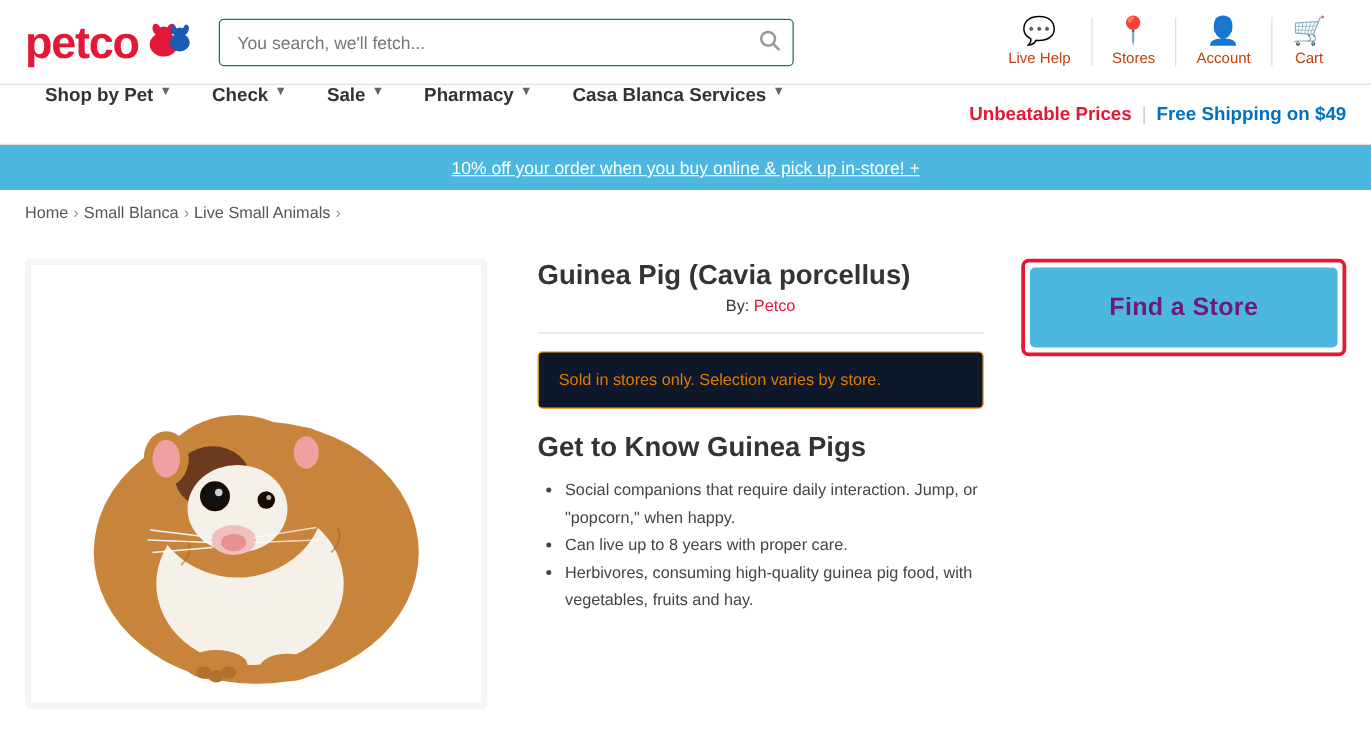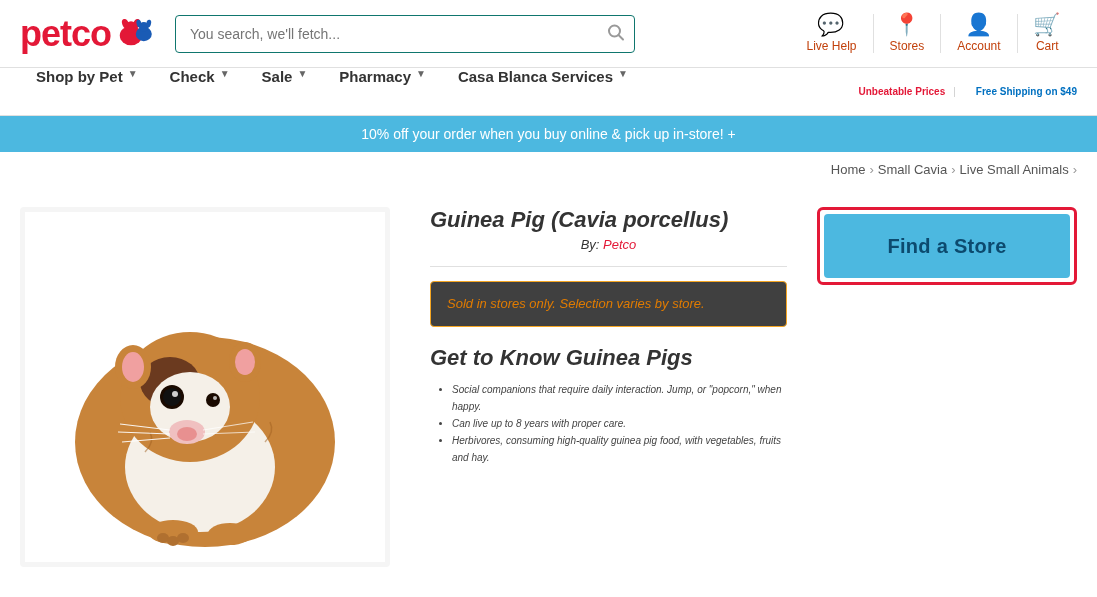--- a/index.html
+++ b/index.html
@@ -17,56 +17,56 @@
     .header-action { display: flex; flex-direction: column; align-items: center; padding: 0 16px; border-left: 1px solid #e0e0e0; cursor: pointer; }
     .header-action:first-child { border-left: none; }
     .header-action-icon { font-size: 22px; color: #555; line-height: 1; }
     .header-action-label { font-size: 12px; color: #c2410c; margin-top: 3px; }
 
     
     .nav { display: flex; align-items: center; padding: 0 20px; border-bottom: 1px solid #e0e0e0; background: #fff; height: 48px; }
     .nav-item { display: flex; align-items: flex-start; padding: 0 16px; height: 100%; font-size: 15px; font-weight: bold; color: #333; cursor: pointer; white-space: nowrap; }
     .nav-item .chevron { font-size: 10px; margin-left: 5px; color: #666; }
     .nav-spacer { flex: 1; }
-    .nav-promo { display: flex; align-items: center; gap: 0; font-size: 10px; }
+    .nav-promo { display: flex; align-items: center; gap: 0; font-size: 15px; }
     .nav-promo-unbeatble { color: #e31837; font-weight: bold; }
     .nav-promo-sep { margin: 0 8px; color: #ccc; }
-    .nav-promo-shipping { color: #0070c0; font-weight: bold; margin-left: 12px; }
-
-    
-    .banner { background: #4cb8e0; color: #fff; text-align: center; padding: 10px; font-size: 14px; font-weight: 500; }
-
-    
-    .breadcrumb { padding: 10px 20px; font-size: 13px; color: #555; display: flex; align-items: center; gap: 4px; justify-content: flex-end; }
+    .nav-promo-shipping { color: #0070c0; font-weight: bold; }
+
+    
+    .banner { background: #4cb8e0; color: #fff; text-align: center; padding: 10px; font-size: 14px; font-weight: 500; text-decoration: underline; }
+
+    
+    .breadcrumb { padding: 10px 20px; font-size: 13px; color: #555; display: flex; align-items: center; gap: 4px; }
     .breadcrumb a { color: #555; text-decoration: none; }
     .breadcrumb .sep { color: #999; }
 
     
     .main { display: flex; padding: 20px; gap: 30px; }
     .product-image-col { width: 370px; flex-shrink: 0; }
     .product-image-col .guinea-pig-img { width: 370px; height: 360px; background: #f5f5f5; border-radius: 4px; display: flex; align-items: center; justify-content: center; overflow: hidden; }
 
     
-    .product-details-col { flex: 1; padding-left: 10px; font-style: italic; }
+    .product-details-col { flex: 1; padding-left: 10px; }
     .product-title { font-size: 22px; font-weight: bold; color: #333; margin-bottom: 4px; }
     .product-by { font-size: 13px; color: #333; margin-bottom: 14px; text-align: center; }
     .product-by a { color: #e31837; text-decoration: none; }
     .divider { border: none; border-top: 1px solid #e0e0e0; margin-bottom: 14px; }
-    .sold-in-stores { background: #404040; border: 1px solid #f5a623; border-radius: 4px; padding: 12px 16px; margin-bottom: 18px; font-size: 13px; color: #e07b00; font-weight: 500; line-height: 1.5; }
+    .sold-in-stores { background: #0f172a; border: 1px solid #f5a623; border-radius: 4px; padding: 12px 16px; margin-bottom: 18px; font-size: 13px; color: #e07b00; font-weight: 500; line-height: 1.5; }
     .section-title { font-size: 22px; font-weight: bold; color: #333; margin-bottom: 10px; }
-    .bullet-list { list-style: disc; padding-left: 22px; font-size: 10px; color: #444; line-height: 1.7; margin-bottom: 20px; }
+    .bullet-list { list-style: disc; padding-left: 22px; font-size: 13px; color: #444; line-height: 1.7; margin-bottom: 20px; }
     .additional-resources { margin-top: 4px; }
     .additional-resources .section-title { margin-bottom: 6px; }
     .resources-link { color: #0070c0; font-size: 13px; text-decoration: none; display: flex; align-items: center; gap: 4px; }
     .resources-link::before { content: '•'; color: #0070c0; }
 
     
     .find-store-col { width: 260px; flex-shrink: 0; display: flex; flex-direction: column; }
     .find-store-btn-wrap { border: 3px solid #e31837; border-radius: 6px; padding: 4px; }
-    .find-store-btn { background: #4cb8e0; color: #0c4a6e; border: none; border-radius: 4px; padding: 0; width: 100%; height: 64px; font-size: 20px; font-weight: bold; cursor: pointer; letter-spacing: 0.3px; }
+    .find-store-btn { background: #4cb8e0; color: #701a75; border: none; border-radius: 4px; padding: 0; width: 100%; height: 64px; font-size: 20px; font-weight: bold; cursor: pointer; letter-spacing: 0.3px; }
   </style>
 </head>
 <body>
 
 <header class="header">
   <div class="logo">
     <span class="logo-text">petco</span>
 
     <svg class="logo-dog" viewBox="0 0 50 44" xmlns="http://www.w3.org/2000/svg">
 
@@ -139,21 +139,21 @@
   </div>
 </nav>
 
 <div class="banner">
   <span>10% off your order when you buy online &amp; pick up in-store! +</span>
 </div>
 
 <div class="breadcrumb">
   <a href="#">Home</a>
   <span class="sep">›</span>
-  <a href="#">Small Cavia</a>
+  <a href="#">Small Blanca</a>
   <span class="sep">›</span>
   <a href="#">Live Small Animals</a>
   <span class="sep">›</span>
 </div>
 
 <div class="main">
 
   <div class="product-image-col">
     <div class="guinea-pig-img">
 

